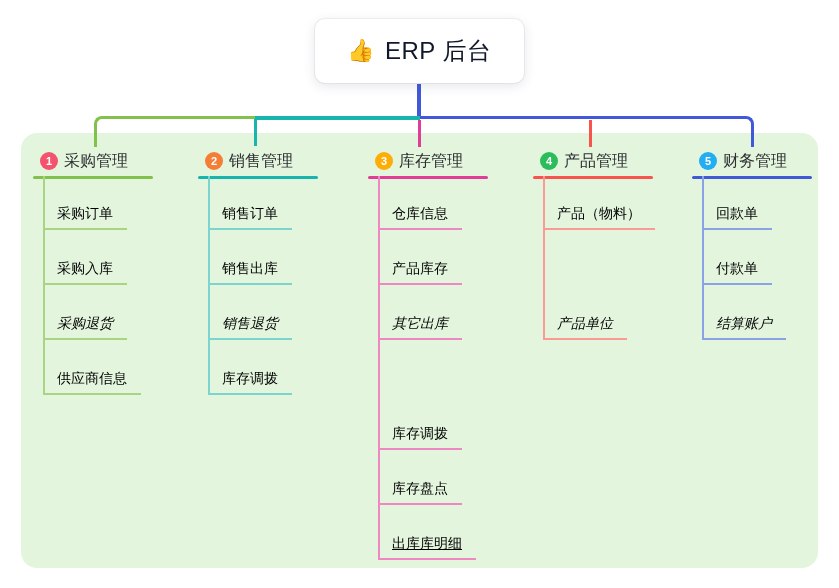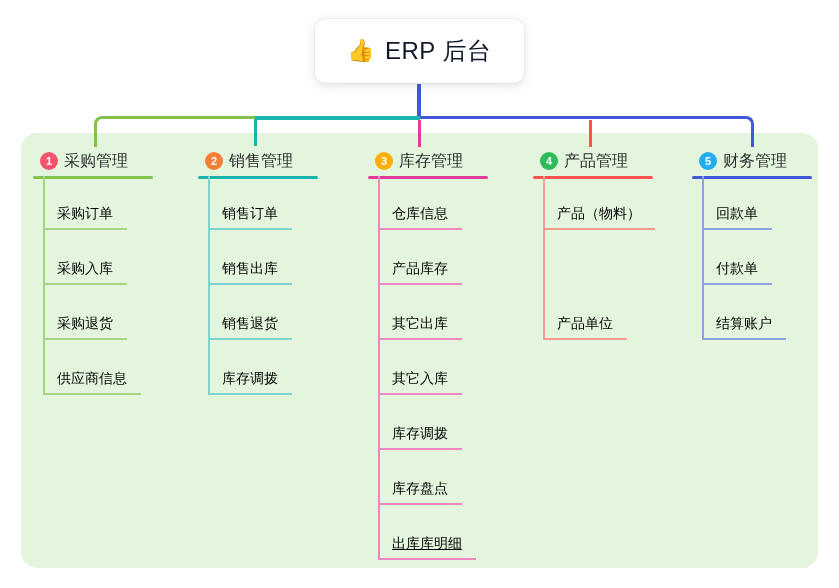--- a/index.html
+++ b/index.html
@@ -44,21 +44,21 @@
   .bline{margin-top:4px;width:120px;height:3px;border-radius:2px;background:var(--main,#888);}
   .rail{position:absolute;left:10px;top:26px;width:2px;background:var(--light,#bbb);}
   .b1 .rail,.b2 .rail{height:219px;}
   .b3 .rail{height:384px;}
   .b4 .rail,.b5 .rail{height:164px;}
 
   
   .child{position:absolute;left:10px;padding:2px 14px 5px 14px;
          border-bottom:2px solid var(--light,#bbb);
          font-size:14px;line-height:19px;color:#000000;white-space:nowrap;}
-  .r0{top:52px;} .r1{top:107px;} .r2{top:162px;} .r3{top:217px;}
+  .r0{top:52px;} .r1{top:107px;} .r2{top:162px;font-style:italic;} .r3{top:217px;}
   .r4{top:272px;} .r5{top:327px;text-align:center;} .r6{top:382px;text-decoration:underline;}
 </style>
 </head>
 <body>
 
 <div id="stage">
 
   <div class="panel" style="--c: #e4f5de;"></div>
 
   <div class="v-line conn-root" style="--c: #4159d8;"></div>
@@ -103,21 +103,20 @@
   <div class="branch b3" style="--main: #e23c9b; --light: #ef87c2; --badge: #fcae06;">
     <div class="bhead">
       <span class="badge">3</span>
       <span class="blabel">库存管理</span>
     </div>
     <div class="bline"></div>
     <div class="rail"></div>
     <div class="child r0">仓库信息</div>
     <div class="child r1">产品库存</div>
     <div class="child r2">其它出库</div>
-    <div class="child r3">其它入库</div>
     <div class="child r4">库存调拨</div>
     <div class="child r5">库存盘点</div>
     <div class="child r6">出库库明细</div>
   </div>
 
   <div class="branch b4" style="--main: #f8534c; --light: #f99b94; --badge: #2cbd5b;">
     <div class="bhead">
       <span class="badge">4</span>
       <span class="blabel">产品管理</span>
     </div>

